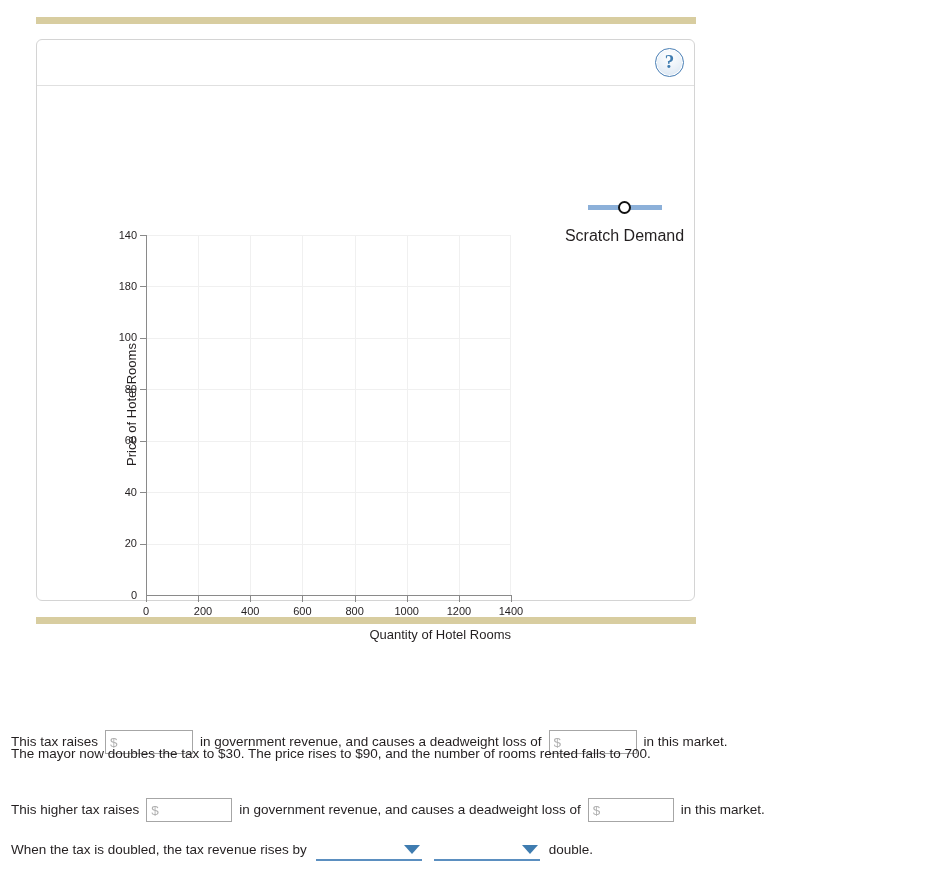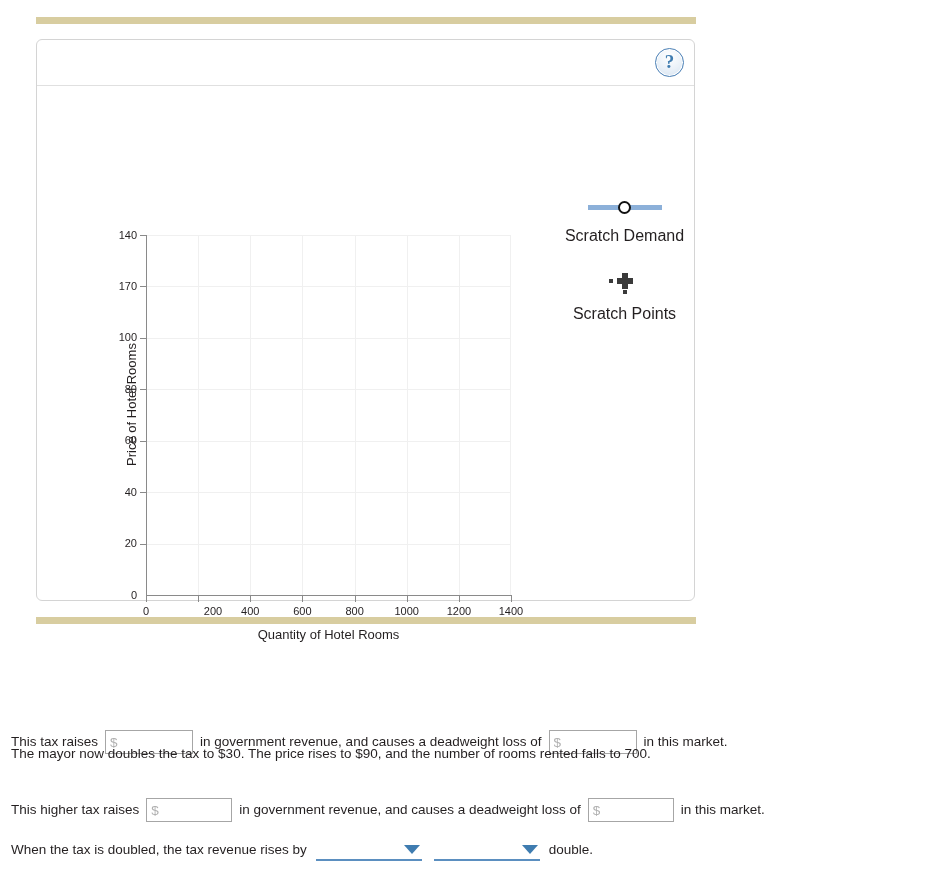--- a/index.html
+++ b/index.html
@@ -143,21 +143,21 @@
     text-align: center;
     font-size: 11px;
     color: #231f20;
     font-family: "Liberation Sans", sans-serif;
   }
   #axis-title-x {
     position: absolute;
     left: 44px;
     top: 398px;
     width: 365px;
-    text-align: center;
+    text-align: right;
     font-size: 13px;
     color: #231f20;
   }
   #axis-title-y {
     position: absolute;
     left: -86px;
     top: 168px;
     width: 230px;
     text-align: center;
     font-size: 13px;
@@ -332,39 +332,39 @@
 
       <div class="tick-y" style="top:6px"></div>
       <div class="tick-y" style="top:57.4px"></div>
       <div class="tick-y" style="top:108.9px"></div>
       <div class="tick-y" style="top:160.3px"></div>
       <div class="tick-y" style="top:211.7px"></div>
       <div class="tick-y" style="top:263.1px"></div>
       <div class="tick-y" style="top:314.6px"></div>
 
       <div class="ylabel-tick" style="top:-0.5px">140</div>
-      <div class="ylabel-tick" style="top:50.9px">170</div>
+      <div class="ylabel-tick" style="top:50.9px">180</div>
       <div class="ylabel-tick" style="top:102.4px">100</div>
       <div class="ylabel-tick" style="top:153.8px">80</div>
       <div class="ylabel-tick" style="top:205.2px">60</div>
       <div class="ylabel-tick" style="top:256.6px">40</div>
       <div class="ylabel-tick" style="top:308.1px">20</div>
       <div class="ylabel-tick" style="top:359.5px">0</div>
 
       <div class="tick-x" style="left:44px"></div>
       <div class="tick-x" style="left:96.1px"></div>
       <div class="tick-x" style="left:148.3px"></div>
       <div class="tick-x" style="left:200.4px"></div>
       <div class="tick-x" style="left:252.6px"></div>
       <div class="tick-x" style="left:304.7px"></div>
       <div class="tick-x" style="left:356.9px"></div>
       <div class="tick-x" style="left:409px"></div>
 
       <div class="xlabel-tick" style="left:44px">0</div>
-      <div class="xlabel-tick" style="left:111px">200</div>
+      <div class="xlabel-tick" style="left:101px">200</div>
       <div class="xlabel-tick" style="left:148.3px">400</div>
       <div class="xlabel-tick" style="left:200.4px">600</div>
       <div class="xlabel-tick" style="left:252.6px">800</div>
       <div class="xlabel-tick" style="left:304.7px">1000</div>
       <div class="xlabel-tick" style="left:356.9px">1200</div>
       <div class="xlabel-tick" style="left:409px">1400</div>
 
       <div id="axis-title-x">Quantity of Hotel Rooms</div>
       <div id="axis-title-y">Price of Hotel Rooms</div>
     </div>
@@ -373,29 +373,20 @@
 
       <div class="legend-item">
         <div class="legend-swatch">
           <div class="legend-line" style="background:#8cb0d9"></div>
           <div class="legend-marker marker-circle"></div>
         </div>
         <div class="legend-label">Scratch Demand</div>
       </div>
 
 
-      <div class="legend-item">
-        <div id="scratch-points-glyph">
-          <div class="sp-dot sp-dot-left"></div>
-          <div class="sp-cross-v"></div>
-          <div class="sp-cross-h"></div>
-          <div class="sp-dot sp-dot-below"></div>
-        </div>
-        <div class="legend-label">Scratch Points</div>
-      </div>
 
     </div>
   </div>
 </div>
 
 <div class="rule-bar" id="rule-bottom"></div>
 
 <div id="questions">
 
   <div class="q-line" id="q-line-1">

